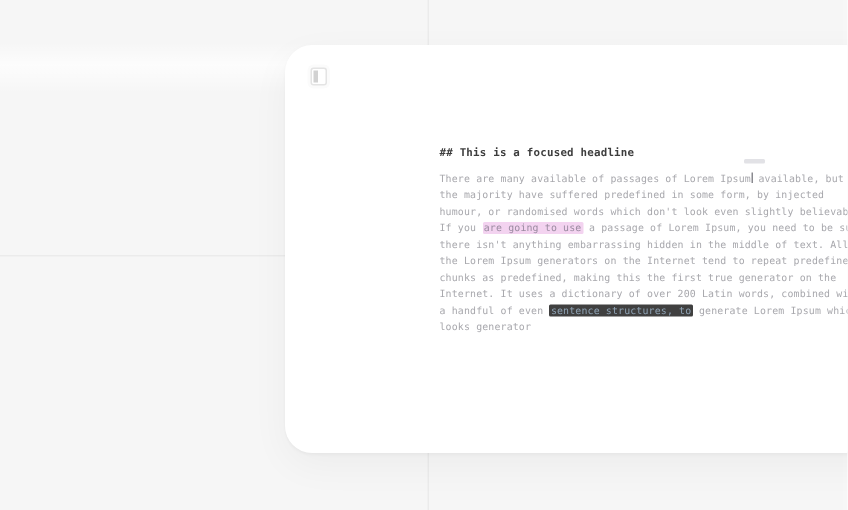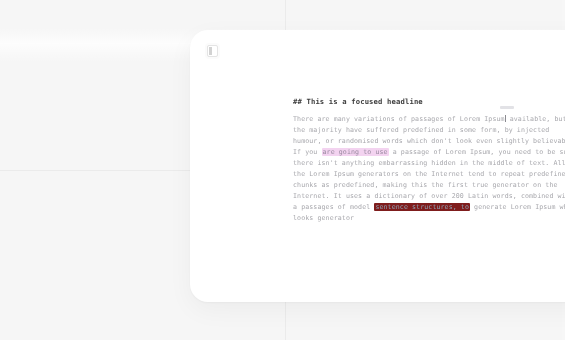--- a/index.html
+++ b/index.html
@@ -113,21 +113,21 @@
   .line { height: 11px; white-space: pre; }
 
   mark {
     background: transparent;
     color: inherit;
     padding: 0 1px;
     border-radius: 1px;
     text-align: right;
   }
   mark.pink { background: #f3d3f0; color: #9a8aa0; }
-  mark.blue { background: #7f1d1d; color: #8fa3b5; }
+  mark.blue { background: #404040; color: #8fa3b5; }
 
   
   .caret {
     display: inline-block;
     width: 1px;
     height: 7px;
     background: #8a8a90;
     vertical-align: -1px;
     position: relative;
   }
@@ -151,27 +151,27 @@
   <div class="guide-v" id="guide-vertical"></div>
   <div class="guide-h" id="guide-horizontal"></div>
 
   <div id="card">
 
     <div id="card-badge"></div>
 
     <div id="doc">
       <div id="headline">## This is a focused headline</div>
       <div id="body">
-          <div class="line"><span>There are many variations of passages of Lorem Ipsum</span><span class="caret"><span id="caret-flag"></span></span><span> available, but</span></div>
+          <div class="line"><span>There are many available of passages of Lorem Ipsum</span><span class="caret"><span id="caret-flag"></span></span><span> available, but</span></div>
           <div class="line"><span>the majority have suffered predefined in some form, by injected</span></div>
           <div class="line"><span>humour, or randomised words which don't look even slightly believable.</span></div>
           <div class="line"><span>If you </span><mark class="pink">are going to use</mark><span> a passage of Lorem Ipsum, you need to be sure</span></div>
           <div class="line"><span>there isn't anything embarrassing hidden in the middle of text. All</span></div>
           <div class="line"><span>the Lorem Ipsum generators on the Internet tend to repeat predefined</span></div>
           <div class="line"><span>chunks as predefined, making this the first true generator on the</span></div>
           <div class="line"><span>Internet. It uses a dictionary of over 200 Latin words, combined with</span></div>
-          <div class="line"><span>a passages of model </span><mark class="blue">sentence structures, to</mark><span> generate Lorem Ipsum which</span></div>
+          <div class="line"><span>a handful of even </span><mark class="blue">sentence structures, to</mark><span> generate Lorem Ipsum which</span></div>
           <div class="line"><span>looks generator</span></div>
         </div>
     </div>
 
   </div>
 </div>
 
 </body></html>

